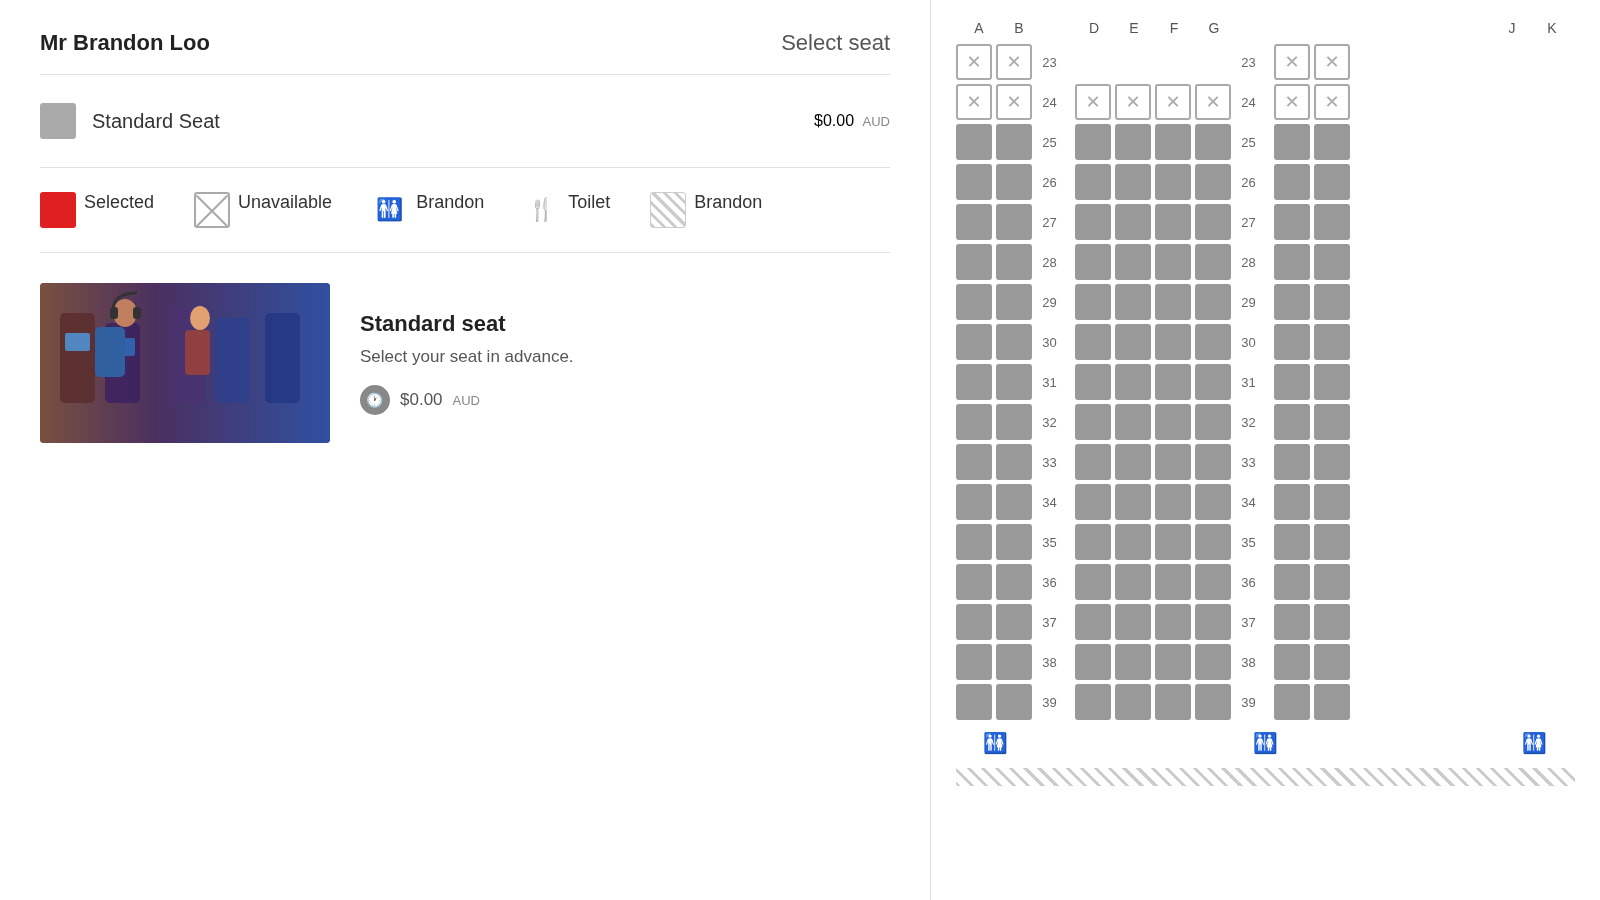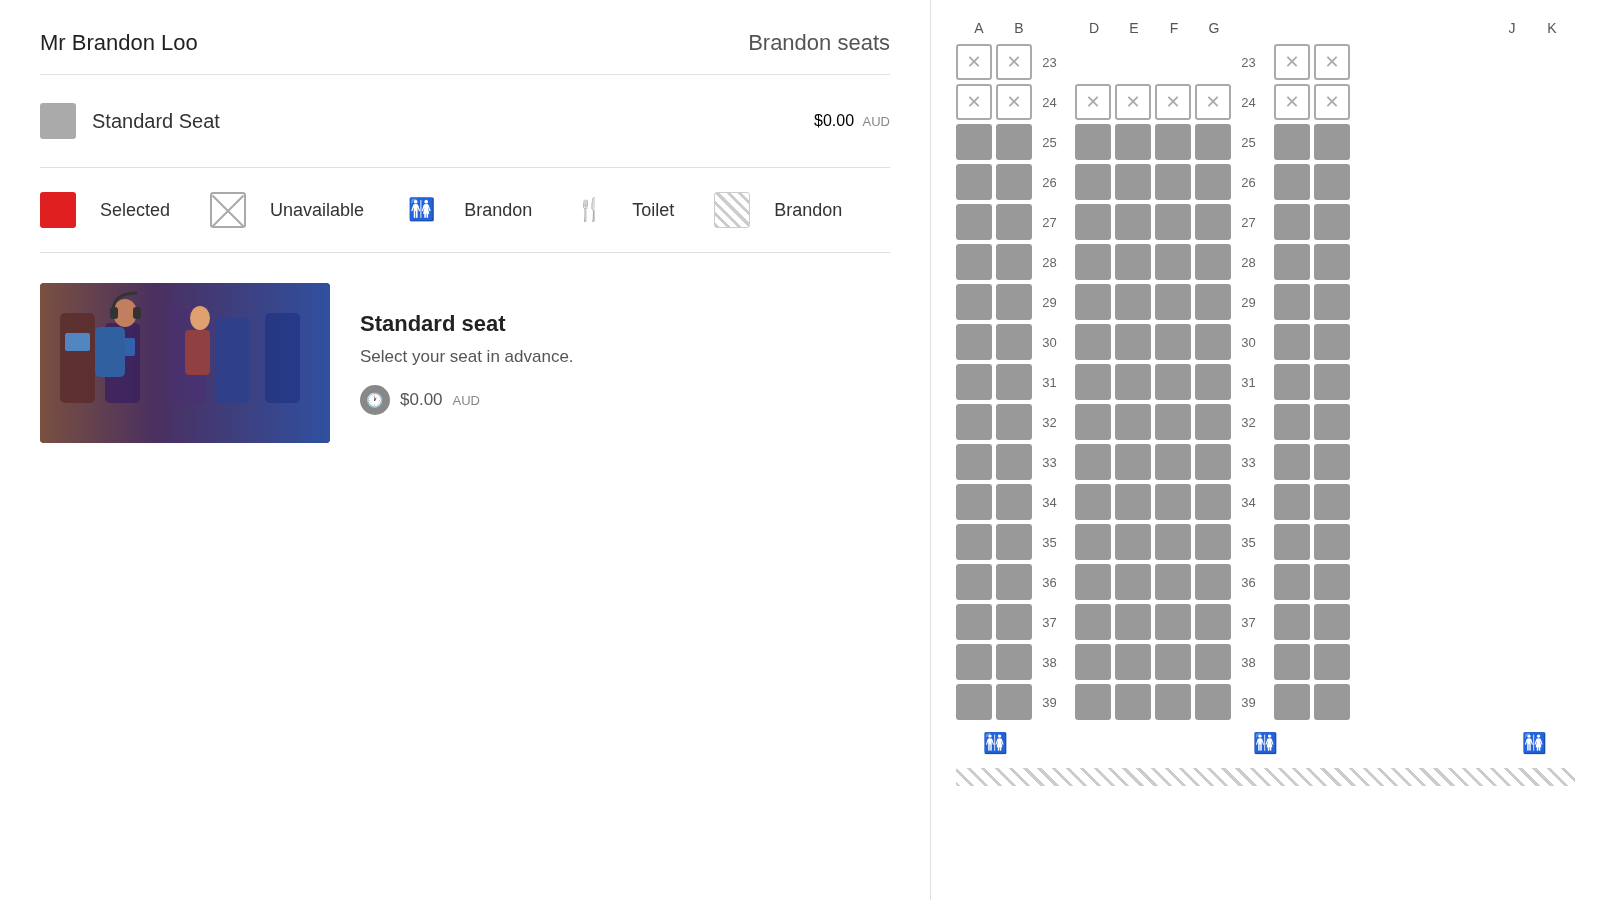--- a/index.html
+++ b/index.html
@@ -23,21 +23,21 @@
     .header {
       display: flex;
       justify-content: space-between;
       align-items: center;
       padding-bottom: 18px;
       border-bottom: 1px solid #e0e0e0;
     }
 
     .passenger-name {
       font-size: 22px;
-      font-weight: 400;
+      font-weight: 700;
       color: #222;
     }
 
     .select-seats-title {
       font-size: 22px;
       font-weight: 400;
       color: #555;
     }
 
     .seat-type-row {
@@ -69,22 +69,22 @@
     .legend-section {
       padding: 24px 0;
       border-bottom: 1px solid #e0e0e0;
       display: flex;
       flex-wrap: wrap;
       gap: 16px 40px;
     }
 
     .legend-item {
       display: flex;
-      align-items: center;
-      gap: 24px;
+      align-items: flex-start;
+      gap: 8px;
     }
 
     .legend-icon {
       display: flex;
       align-items: center;
       justify-content: center;
       width: 36px;
       height: 36px;
     }
 
@@ -332,21 +332,21 @@
       font-weight: 300;
     }
   </style>
 </head>
 <body>
 
 <div class="left-panel">
 
   <div class="header">
     <span class="passenger-name">Mr Brandon Loo</span>
-    <span class="select-seats-title">Brandon seats</span>
+    <span class="select-seats-title">Select seat</span>
   </div>
 
   <div class="seat-type-row">
     <div class="seat-type-label">
       <div class="seat-box"></div>
       <span class="seat-type-name">Standard Seat</span>
     </div>
     <div>
       <span>$0.00</span>
       <span style="font-size:13px;color:#888;margin-left:4px;">AUD</span>

